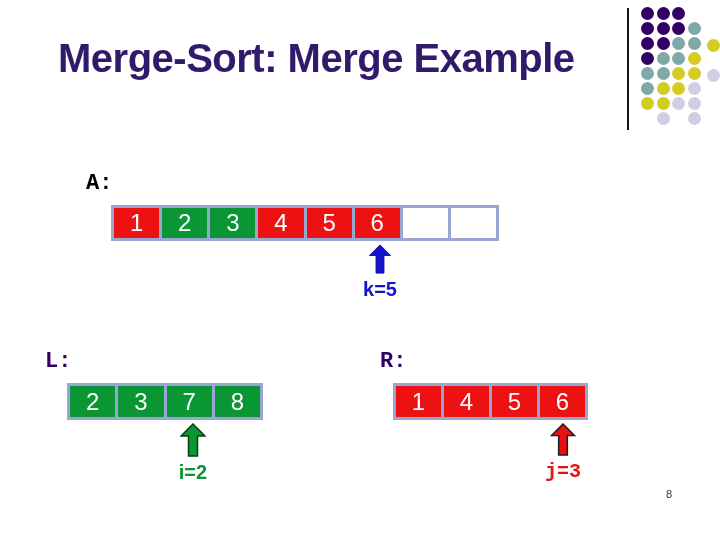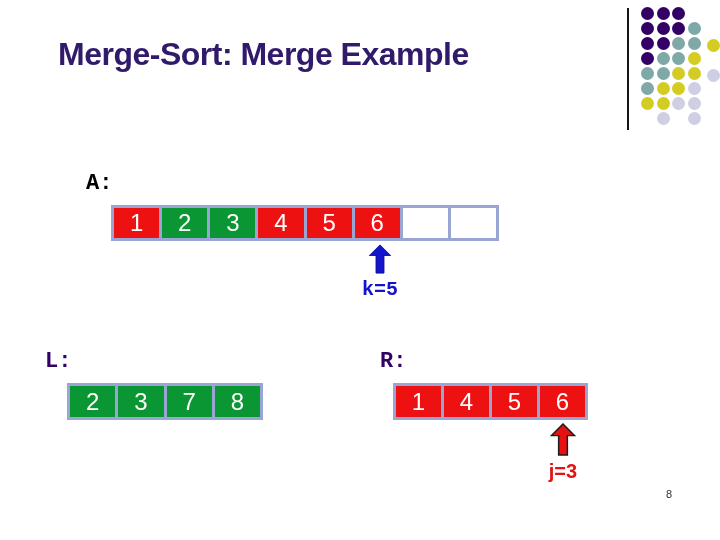--- a/index.html
+++ b/index.html
@@ -2,21 +2,21 @@
 <html style="--c-title: #321A6B; --c-frame: #99A5D3; --c-cellRed: #EE1111; --c-cellGreen: #0A9633; --c-arrowBlue: #1414CC; --c-arrowGreen: #0A9633; --c-arrowRed: #E81111; --c-labelA: #000000; --c-labelLR: #330066; --c-pageNumber: #333333;"><head>
 <meta charset="utf-8">
 <style>
   html,body{margin:0;padding:0;background:#fff;}
   body{width:720px;height:540px;position:relative;overflow:hidden;
        font-family:"Liberation Sans",sans-serif;}
   .slide{position:absolute;inset:0;background:#ffffff;}
 
   
   .title{position:absolute;left:58px;top:36px;margin:0;
-         font-size:32px;font-weight:bold;letter-spacing:-0.5px;
+         font-size:40px;font-weight:bold;letter-spacing:-0.5px;
          color:var(--c-title);white-space:nowrap;}
 
   
   .deco-line{position:absolute;left:627px;top:8px;width:2px;height:122px;background:#151515;}
   .deco-dots{position:absolute;left:641px;top:7px;width:80px;height:128px;}
   .dot{position:absolute;width:13px;height:13px;border-radius:50%;}
 
   
   .arr-label{position:absolute;font-family:"Liberation Mono",monospace;
              font-weight:bold;font-size:22px;white-space:nowrap;}
@@ -37,23 +37,23 @@
   .cell.c-empty{background:#ffffff;}
 
   
   .pointer{position:absolute;width:52px;display:flex;flex-direction:column;
            align-items:center;}
   .pointer svg{display:block;}
   .ptr-label{font-weight:bold;font-size:20px;margin-top:4px;white-space:nowrap;}
   .pointer.c-blue  polygon{fill:var(--c-arrowBlue);stroke:#0b0b8e;stroke-width:1;}
   .pointer.c-green polygon{fill:var(--c-arrowGreen);stroke:#0a3d14;stroke-width:1.5;}
   .pointer.c-red   polygon{fill:var(--c-arrowRed);stroke:#1c1c1c;stroke-width:1.5;}
-  .pointer.c-blue  .ptr-label{color:var(--c-arrowBlue);font-family:Liberation Mono, monospace;}
+  .pointer.c-blue  .ptr-label{color:var(--c-arrowBlue);}
   .pointer.c-green .ptr-label{color:var(--c-arrowGreen);}
-  .pointer.c-red   .ptr-label{color:var(--c-arrowRed);}
+  .pointer.c-red   .ptr-label{color:var(--c-arrowRed);font-family:Liberation Mono, monospace;}
   .pointer-k{left:354px;top:244px;}
   .pointer-i{left:167px;top:423px;}
   .pointer-j{left:537px;top:423px;}
 
   .page-num{position:absolute;left:666px;top:488px;font-size:11px;
             color:var(--c-pageNumber);}
 </style>
 </head>
 <body>
 
@@ -114,20 +114,26 @@
     <div class="ptr-label">k=5</div>
   </div>
 
   <div class="arr-label ll">L:</div>
   <div class="array array-l">
     <div class="cell c-green">2</div>
     <div class="cell c-green">3</div>
     <div class="cell c-green">7</div>
     <div class="cell c-green">8</div>
   </div>
+  <div class="pointer pointer-i c-green">
+    <svg width="26" height="34" viewBox="0 0 26 34">
+      <polygon points="13,1 25,13 17.5,13 17.5,33 8.5,33 8.5,13 1,13"></polygon>
+    </svg>
+    <div class="ptr-label">i=2</div>
+  </div>
 
   <div class="arr-label lr">R:</div>
   <div class="array array-r">
     <div class="cell c-red">1</div>
     <div class="cell c-red">4</div>
     <div class="cell c-red">5</div>
     <div class="cell c-red">6</div>
   </div>
   <div class="pointer pointer-j c-red">
     <svg width="26" height="33" viewBox="0 0 26 34">

